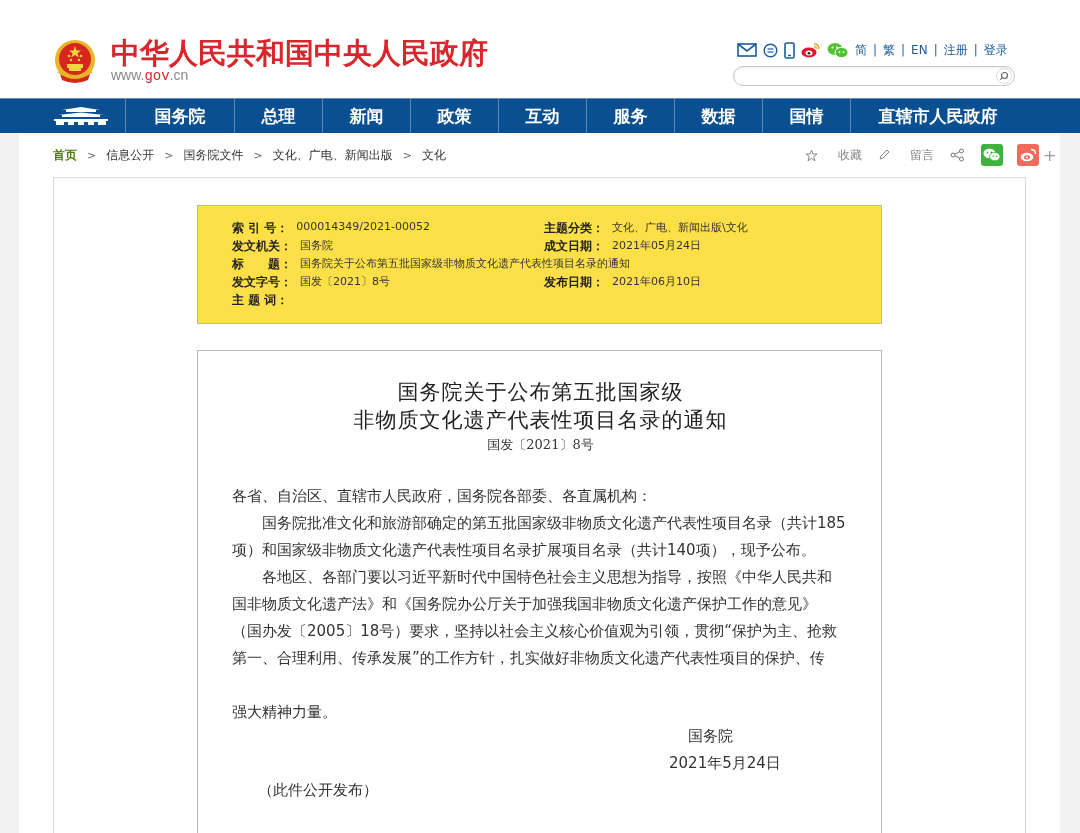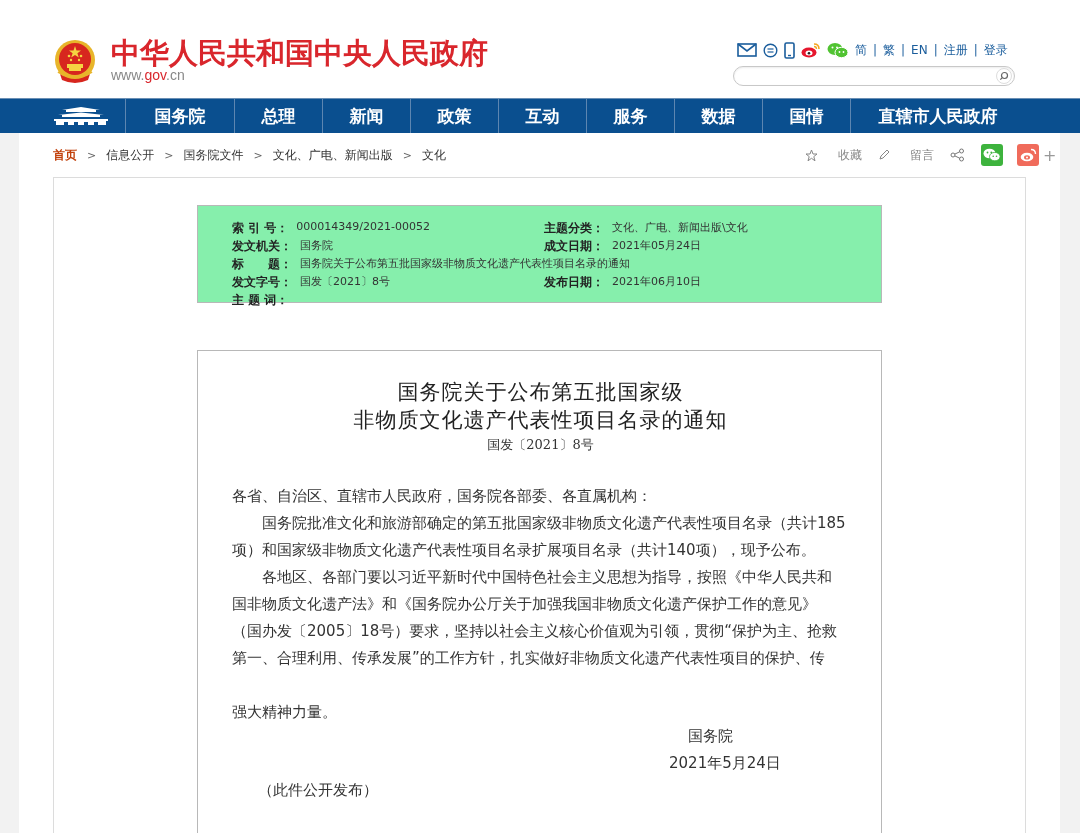--- a/index.html
+++ b/index.html
@@ -3,39 +3,39 @@
 <meta charset="utf-8">
 <style>
   * { margin: 0; padding: 0; box-sizing: border-box; }
   html, body { width: 1080px; height: 833px; overflow: hidden; }
   body { background: #f2f2f2; font-family: "DejaVu Sans", "Liberation Sans", sans-serif; color: #333; position: relative; }
   .page-col { position: absolute; left: 19px; top: 0; width: 1041px; height: 833px; background: #fff; }
   .header { position: absolute; left: 0; top: 0; width: 1080px; height: 98px; background: #fff; }
   .emblem { position: absolute; left: 52px; top: 38px; width: 46px; height: 48px; }
   .site-title { position: absolute; left: 111px; top: 34px; font-size: 29px; font-weight: bold; color: #d9262c; letter-spacing: 0px; font-family: "DejaVu Sans", sans-serif; white-space: nowrap; }
   .site-url { position: absolute; left: 111px; top: 67px; font-size: 14px; color: #888; font-family: "Liberation Sans", sans-serif; }
-  .site-url b { color: #d9262c; font-weight: normal; }
+  .site-url b { color: #d9262c; font-weight: normal; font-family: Liberation Mono, monospace; }
   .toplinks { position: absolute; left: 737px; top: 40px; height: 20px; display: flex; align-items: center; gap: 6px; }
   .toplinks .ic { display: inline-flex; align-items: center; justify-content: center; }
   .toplinks .lnk { font-size: 12px; color: #1a5d9c; font-family: "DejaVu Sans", sans-serif; }
   .toplinks .sep { font-size: 12px; color: #1a5d9c; }
   .search { position: absolute; left: 733px; top: 66px; width: 282px; height: 20px; border: 1px solid #c8c8c8; border-radius: 10px; background: #fff; box-shadow: inset 0 1px 2px rgba(0,0,0,0.08); }
   .search input { border: none; outline: none; background: transparent; width: 250px; height: 18px; margin-left: 10px; font-size: 12px; }
   .search .sbtn { position: absolute; right: 2px; top: 1px; width: 16px; height: 16px; border-radius: 8px; border: 1px solid #ddd; display: flex; align-items: center; justify-content: center; }
   .nav { position: absolute; left: 0; top: 98px; width: 1080px; height: 35px; background: #0a4f8f; border-top: 1px solid #6a8fb4; display: flex; }
   .nav .home { width: 126px; height: 34px; display: flex; align-items: center; justify-content: center; border-right: 1px solid #5d86b1; padding-left: 36px; }
   .nav .item { height: 34px; display: flex; align-items: center; justify-content: center; color: #fff; font-size: 17px; font-weight: bold; border-right: 1px solid #5d86b1; }
   .breadcrumb { position: absolute; left: 53px; top: 147px; font-size: 12px; color: #333; display: flex; align-items: center; white-space: nowrap; }
-  .breadcrumb .first { font-weight: bold; color: #c2410c; }
+  .breadcrumb .first { font-weight: bold; color: #4d7c0f; }
   .breadcrumb .gt { margin: 0 10px; color: #666; font-size: 11px; }
   .tools { position: absolute; left: 805px; top: 143px; height: 24px; display: flex; align-items: center; font-size: 12px; color: #888; }
   .tools .t { display: flex; align-items: center; gap: 20px; margin-right: 16px; }
   .tools .sq { width: 22px; height: 22px; border-radius: 3px; display: flex; align-items: center; justify-content: center; }
   .outer-box { position: absolute; left: 53px; top: 177px; width: 973px; height: 670px; border: 1px solid #dcdcdc; background: #fff; }
-  .meta-box { position: absolute; left: 197px; top: 205px; width: 685px; height: 98px; border: 1px solid #b8b8b8; background: #86efac; font-size: 11px; }
+  .meta-box { position: absolute; left: 197px; top: 205px; width: 685px; height: 119px; border: 1px solid #b8b8b8; background: #fde047; font-size: 11px; }
   .meta-row { position: absolute; display: flex; white-space: nowrap; }
   .meta-row .k { font-weight: bold; color: #222; font-size: 12px; }
   .meta-row .v { color: #333; font-size: 11px; margin-left: 8px; }
   .doc-box { position: absolute; left: 197px; top: 350px; width: 685px; height: 500px; border: 1px solid #b8b8b8; border-bottom: none; background: #fff; }
   .doc-title { position: absolute; left: 0; width: 685px; text-align: center; font-family: "DejaVu Serif", "Liberation Serif", serif; font-size: 21px; color: #222; letter-spacing: 1px; }
   .doc-num { position: absolute; left: 0; top: 85px; width: 685px; text-align: center; font-size: 13px; color: #333; font-family: "DejaVu Serif", serif; }
   .body-line { position: absolute; left: 34px; font-size: 15px; color: #333; white-space: nowrap; font-family: "DejaVu Sans", sans-serif; }
   .sig { position: absolute; font-size: 15px; color: #333; white-space: nowrap; }
 </style>
 </head>

